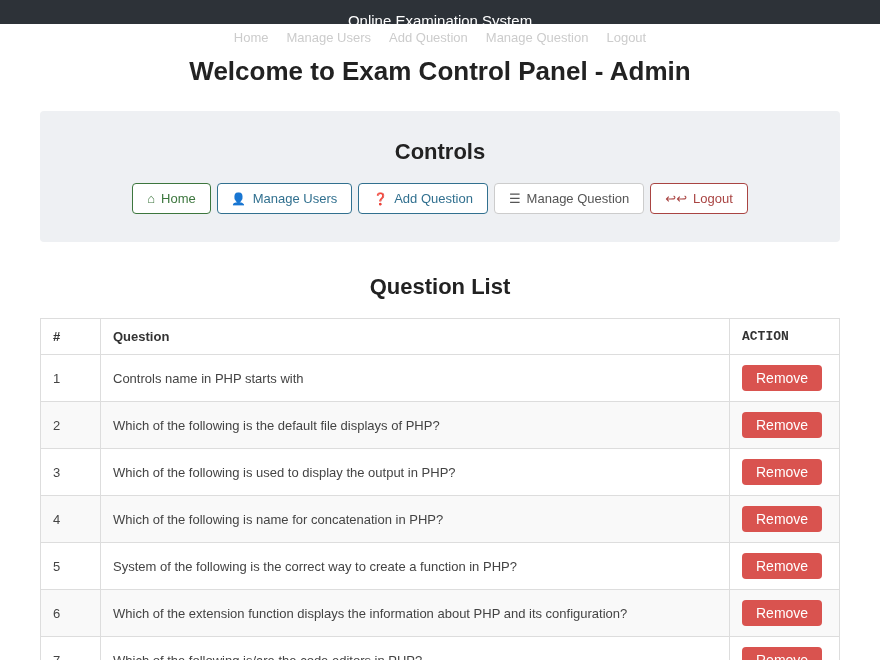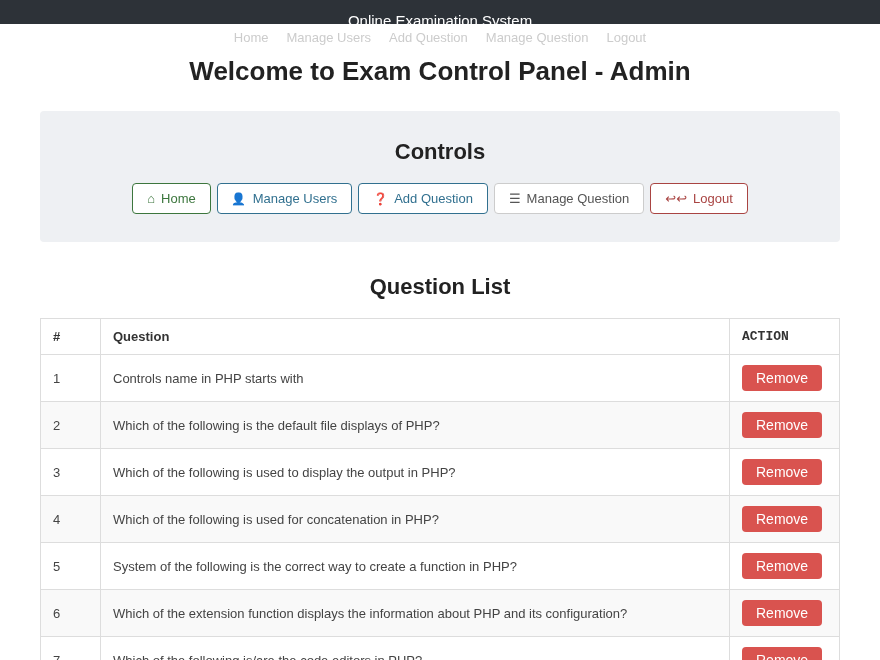--- a/index.html
+++ b/index.html
@@ -205,21 +205,21 @@
           <td>Which of the following is the default file displays of PHP?</td>
           <td><button class="btn-remove">Remove</button></td>
         </tr>
         <tr>
           <td>3</td>
           <td>Which of the following is used to display the output in PHP?</td>
           <td><button class="btn-remove">Remove</button></td>
         </tr>
         <tr>
           <td>4</td>
-          <td>Which of the following is used for concatenation in PHP?</td>
+          <td>Which of the following is name for concatenation in PHP?</td>
           <td><button class="btn-remove">Remove</button></td>
         </tr>
         <tr>
           <td>5</td>
           <td>System of the following is the correct way to create a function in PHP?</td>
           <td><button class="btn-remove">Remove</button></td>
         </tr>
         <tr>
           <td>6</td>
           <td>Which of the extension function displays the information about PHP and its configuration?</td>

